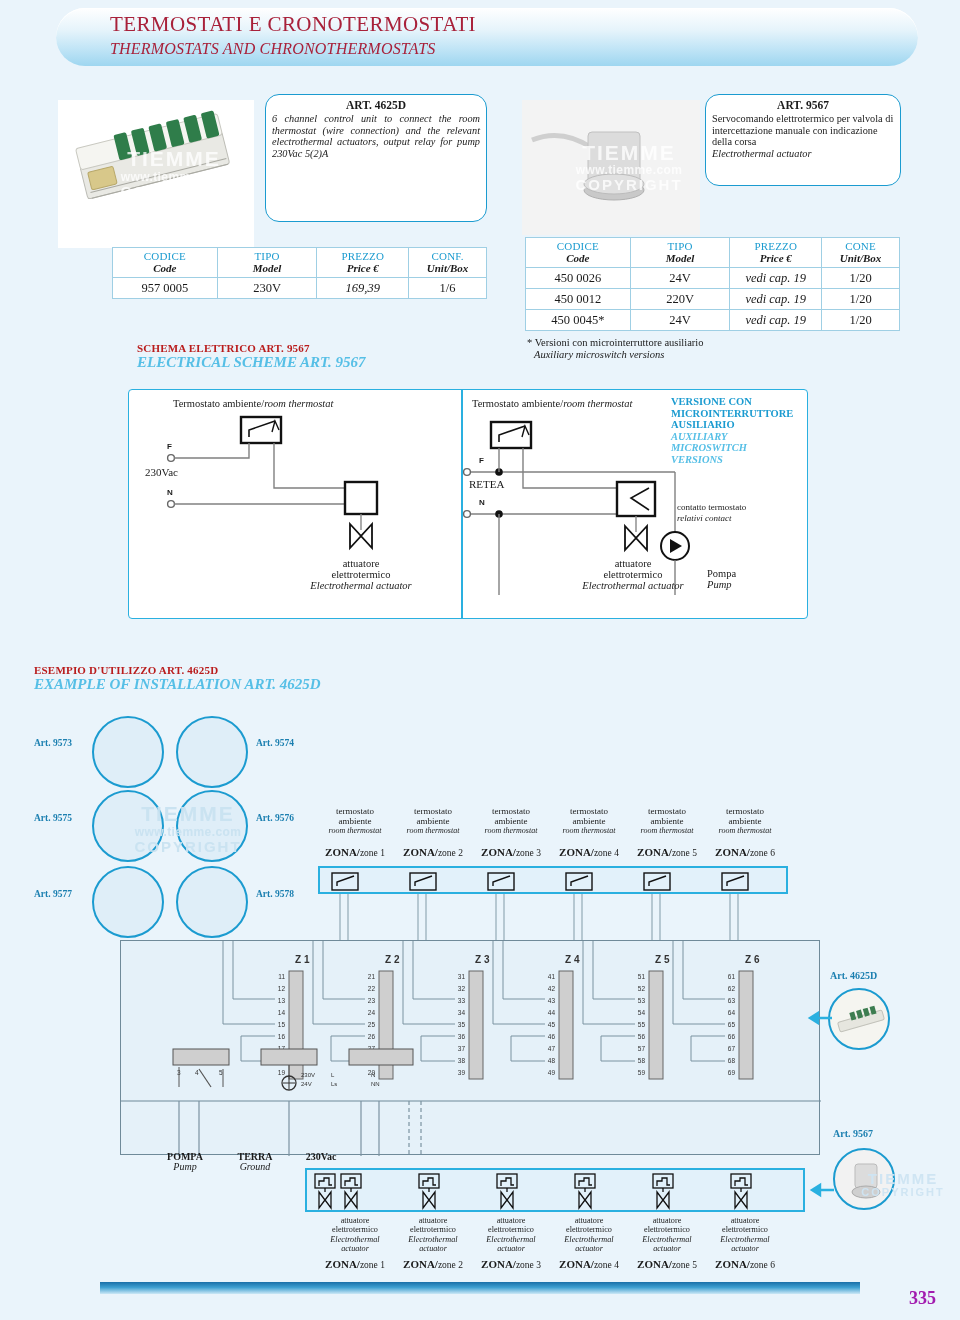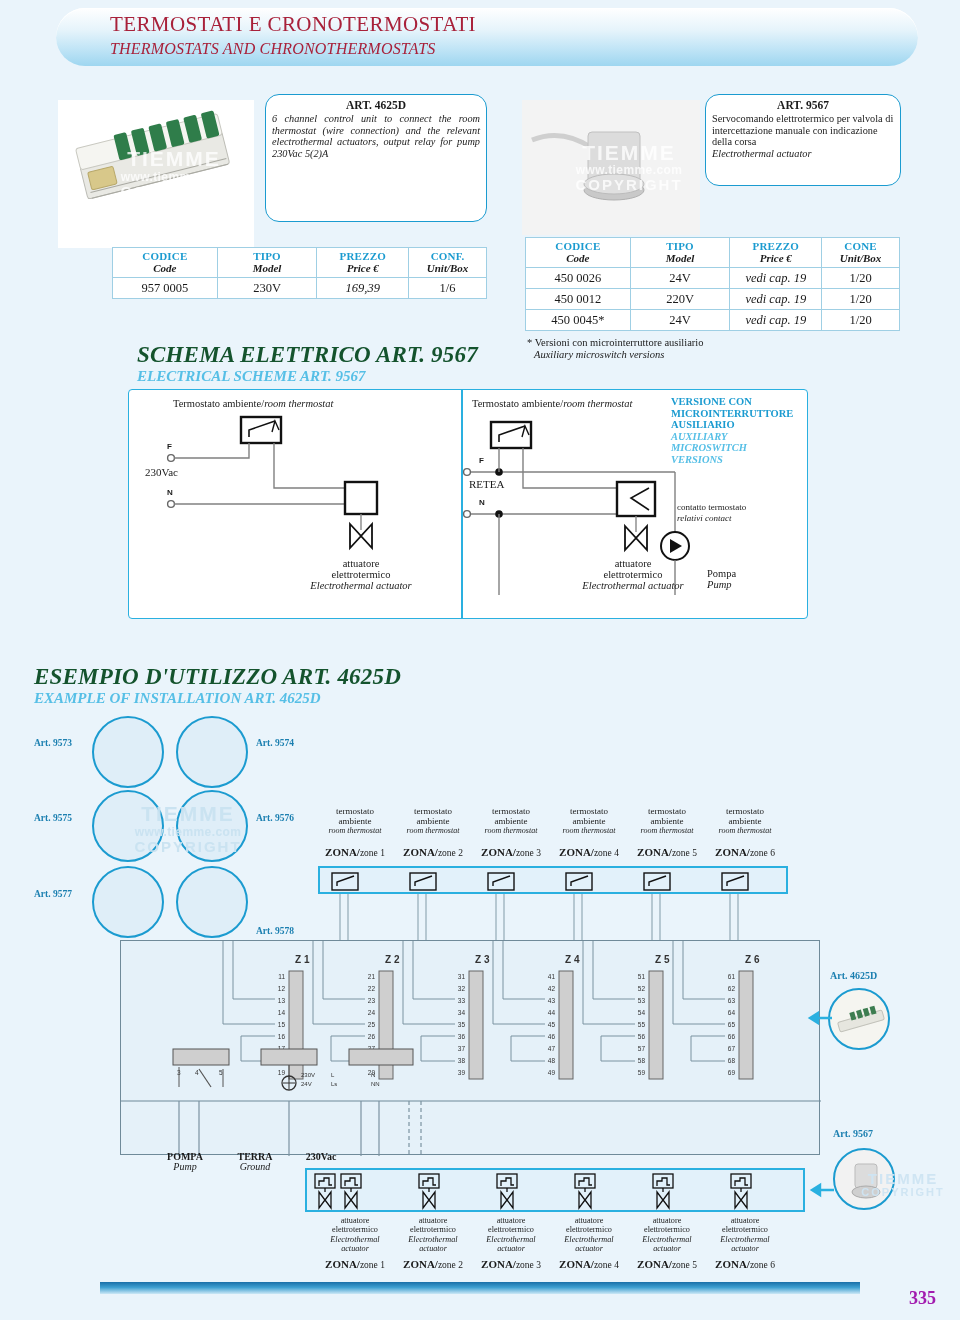--- a/index.html
+++ b/index.html
@@ -48,31 +48,31 @@
   .wm .w1{ font-size:21px; letter-spacing:2px;}
   .wm .w2{ font-size:12px; letter-spacing:.4px;}
   .wm .w3{ font-size:15px; letter-spacing:2px;}
 
   
   table.prod{ position:absolute; border-collapse:collapse; background:#fff; }
   table.prod th, table.prod td{
     border:1px solid #9fcfe4; text-align:center; padding:0;
   }
   table.prod th{ padding:2px 0 3px; line-height:12px; }
-  table.prod th .h1{ color:#1b9bd0; font-weight:bold; font-size:11px; letter-spacing:.2px;}
+  table.prod th .h1{ color:#1b9bd0; font-weight:normal; font-size:11px; letter-spacing:.2px;}
   table.prod th .h2{ font-style:italic; font-weight:bold; font-size:11px;}
   table.prod td{ height:21px; font-size:12.5px; }
   table.prod td.it{ font-style:italic; }
 
   .footnote{ position:absolute; font-size:10.5px; line-height:12px; }
   .footnote .en{ font-style:italic; padding-left:7px; }
 
   
   .sect-title{ position:absolute; }
-  .sect-title .s1{ color:#14532d; font-weight:bold; font-size:23px; letter-spacing:.2px;font-style:italic;}
+  .sect-title .s1{ color:#b91c1c; font-weight:bold; font-size:11px; letter-spacing:.2px;}
   .sect-title .s2{ color:#56bfe6; font-weight:bold; font-style:italic; font-size:15px;}
 
   
   .scheme-box{
     position:absolute; left:128px; top:389px; width:680px; height:230px;
     border:1.8px solid #2ab0e0; border-radius:4px; background:#fff;
   }
   .scheme-box .divider{
     position:absolute; left:332px; top:0; width:1.6px; height:100%; background:#2ab0e0;
   }
@@ -360,21 +360,21 @@
     <div class="w1">TIEMME</div>
     <div class="w2">www.tiemme.com</div>
     <div class="w3">COPYRIGHT</div>
   </div>
 
   <div class="artlbl" style="left:34px; top:738px;">Art. 9573</div>
   <div class="artlbl" style="left:256px; top:738px;">Art. 9574</div>
   <div class="artlbl" style="left:34px; top:813px;">Art. 9575</div>
   <div class="artlbl" style="left:256px; top:813px;">Art. 9576</div>
   <div class="artlbl" style="left:34px; top:889px;">Art. 9577</div>
-  <div class="artlbl" style="left:256px; top:889px;margin-top:37px;">Art. 9578</div>
+  <div class="artlbl" style="left:256px; top:889px;">Art. 9578</div>
 
   <div class="zonelbl" style="left:318px; top:806px;">
     <div>termostato</div>
       <div>ambiente</div>
     <div class="en">room thermostat</div>
     </div>
   <div class="zonelbl" style="left:396px; top:806px;">
     <div>termostato</div>
       <div>ambiente</div>
     <div class="en">room thermostat</div>

